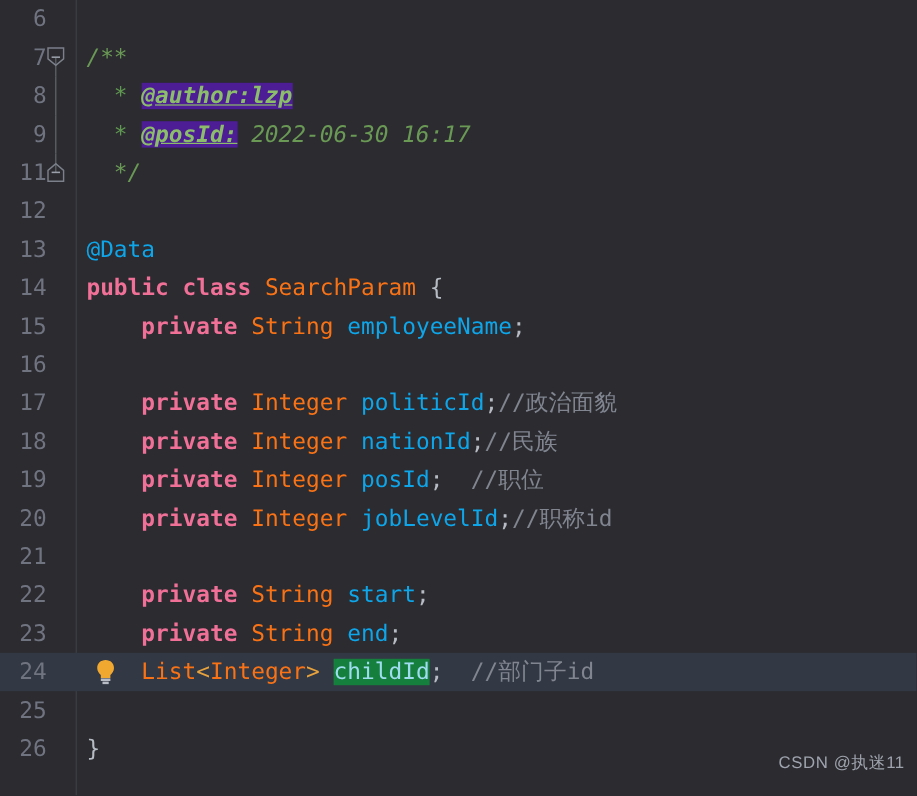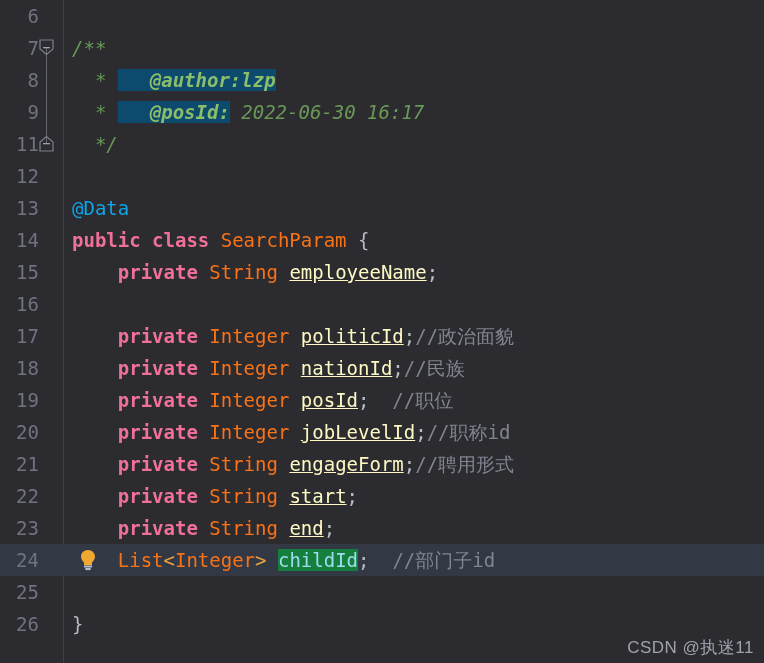--- a/index.html
+++ b/index.html
@@ -86,47 +86,47 @@
     position: absolute;
     left: 72px;
     top: 0;
     white-space: pre;
   }
 
   
   .t-kw        { color: #f07098; font-weight: bold; }     
   .t-anno      { color: #0ea5e9; }                        
   .t-type      { color: #f97316; }                        
-  .t-ident     { color: #fef9c3; text-decoration: underline; }                        
+  .t-ident     { color: #0ea5e9; }                        
   .t-punc      { color: #b7bcc4; }                        
   .t-generic   { color: #e8a33d; }                        
   .t-comment   { color: #808590; }                        
   .t-doc       { color: #6a9955; font-style: italic; }    
   .t-doc-star  { color: #5f9850; }                        
   .t-doctag    {
     color: #8bbd6a;
     font-style: italic;
     font-weight: bold;
-    background: #0c4a6e;
-    padding-left: 32px;
+    text-decoration: underline;
+    background: #4c1d95;
   }
 
   .sel {
     background: #15803d;
     color: #9fdcf0;
   }
 
   
   .watermark {
     position: absolute;
     right: 10px;
-    bottom: 4px;
+    bottom: 18px;
     color: #9ea3ad;
     font-family: "Liberation Sans", "DejaVu Sans", sans-serif;
-    font-size: 17px;
+    font-size: 14px;
     letter-spacing: 0.5px;
   }
 </style>
 </head>
 <body>
 
 <div id="editor">
 
   <div class="gutter"></div>
   <div class="gutter-sep"></div>
@@ -145,21 +145,21 @@
           </svg></span><span class="code"><span class="t-doc">  */</span></span></div>
       <div class="row"><span class="lineno">12</span><span class="code"></span></div>
       <div class="row"><span class="lineno">13</span><span class="code"><span class="t-anno">@Data</span></span></div>
       <div class="row"><span class="lineno">14</span><span class="code"><span class="t-kw">public class</span><span class="t-punc"> </span><span class="t-type">SearchParam</span><span class="t-punc"> </span><span class="t-punc">{</span></span></div>
       <div class="row"><span class="lineno">15</span><span class="code"><span class="t-punc">    </span><span class="t-kw">private</span><span class="t-punc"> </span><span class="t-type">String</span><span class="t-punc"> </span><span class="t-ident">employeeName</span><span class="t-punc">;</span></span></div>
       <div class="row"><span class="lineno">16</span></div>
       <div class="row"><span class="lineno">17</span><span class="code"><span class="t-punc">    </span><span class="t-kw">private</span><span class="t-punc"> </span><span class="t-type">Integer</span><span class="t-punc"> </span><span class="t-ident">politicId</span><span class="t-punc">;</span><span class="t-comment">//政治面貌</span></span></div>
       <div class="row"><span class="lineno">18</span><span class="code"><span class="t-punc">    </span><span class="t-kw">private</span><span class="t-punc"> </span><span class="t-type">Integer</span><span class="t-punc"> </span><span class="t-ident">nationId</span><span class="t-punc">;</span><span class="t-comment">//民族</span></span></div>
       <div class="row"><span class="lineno">19</span><span class="code"><span class="t-punc">    </span><span class="t-kw">private</span><span class="t-punc"> </span><span class="t-type">Integer</span><span class="t-punc"> </span><span class="t-ident">posId</span><span class="t-punc">; </span><span class="t-comment"> //职位</span></span></div>
       <div class="row"><span class="lineno">20</span><span class="code"><span class="t-punc">    </span><span class="t-kw">private</span><span class="t-punc"> </span><span class="t-type">Integer</span><span class="t-punc"> </span><span class="t-ident">jobLevelId</span><span class="t-punc">;</span><span class="t-comment">//职称id</span></span></div>
-      <div class="row"><span class="lineno">21</span><span class="code"><span class="t-punc">    </span><span class="t-kw">private</span><span class="t-punc"> </span><span class="t-type">String</span><span class="t-punc"> </span><span class="t-ident">engageForm</span><span class="t-punc">;</span><span class="t-comment">//聘用形式</span></span></div>
+      <div class="row"><span class="lineno">21</span></div>
       <div class="row"><span class="lineno">22</span><span class="code"><span class="t-punc">    </span><span class="t-kw">private</span><span class="t-punc"> </span><span class="t-type">String</span><span class="t-punc"> </span><span class="t-ident">start</span><span class="t-punc">;</span></span></div>
       <div class="row"><span class="lineno">23</span><span class="code"><span class="t-punc">    </span><span class="t-kw">private</span><span class="t-punc"> </span><span class="t-type">String</span><span class="t-punc"> </span><span class="t-ident">end</span><span class="t-punc">;</span></span></div>
       <div class="row current"><span class="lineno">24</span><span class="bulb" style="top: 4px;"><svg width="20" height="24" viewBox="0 0 20 24">
             <path d="M10 2 C5.8 2 3 5 3 8.6 C3 11.2 4.6 13 6 14.6 L6 17 L14 17 L14 14.6 C15.4 13 17 11.2 17 8.6 C17 5 14.2 2 10 2 Z" fill="#f0a830"></path>
             <rect x="6" y="17.4" width="8" height="2.1" fill="#b8bcc4"></rect>
             <rect x="7.4" y="20" width="5.2" height="2.1" fill="#b8bcc4"></rect>
           </svg></span><span class="code"><span class="t-punc">    </span><span class="t-type">List</span><span class="t-generic">&lt;</span><span class="t-type">Integer</span><span class="t-generic">&gt;</span><span class="t-punc"> </span><span class="sel">childId</span><span class="t-punc">; </span><span class="t-comment"> //部门子id</span></span></div>
       <div class="row"><span class="lineno">25</span></div>
       <div class="row"><span class="lineno">26</span><span class="code"><span class="t-punc">}</span></span></div>
     </div>

